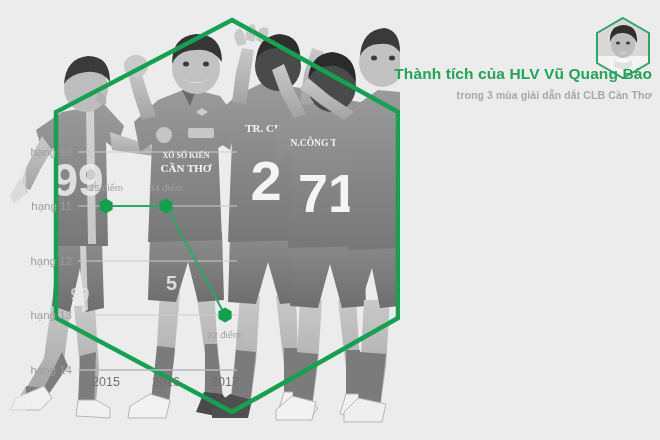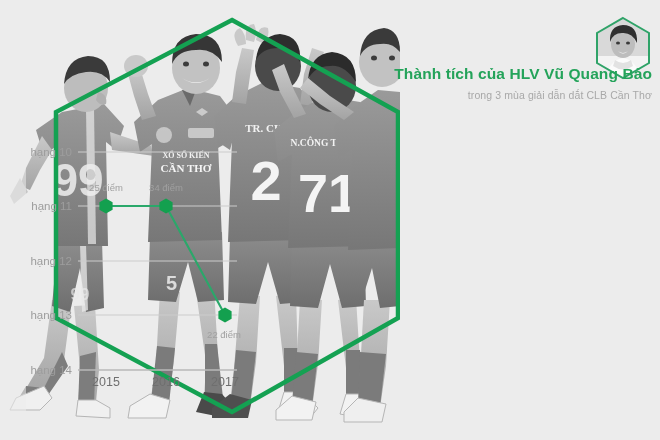--- a/index.html
+++ b/index.html
@@ -43,21 +43,21 @@
   }
   .title{
     margin:0;
     font-size:15.5px;font-weight:bold;color:#24a35a;
     letter-spacing:0.1px;line-height:1.25;
     white-space:nowrap;
     text-align:right;
   }
   .subtitle{
     margin:6px 0 6px 0;
-    font-size:10.5px;font-weight:normal;color:#a8a8a8;
+    font-size:10.5px;font-weight:bold;color:#a8a8a8;
     letter-spacing:0.1px;line-height:1.2;
     white-space:nowrap;
   }
 
   
   .chart{
     position:absolute;left:-400px;top:0;width:660px;height:440px;
   }
   .chart svg{display:block;}
 

